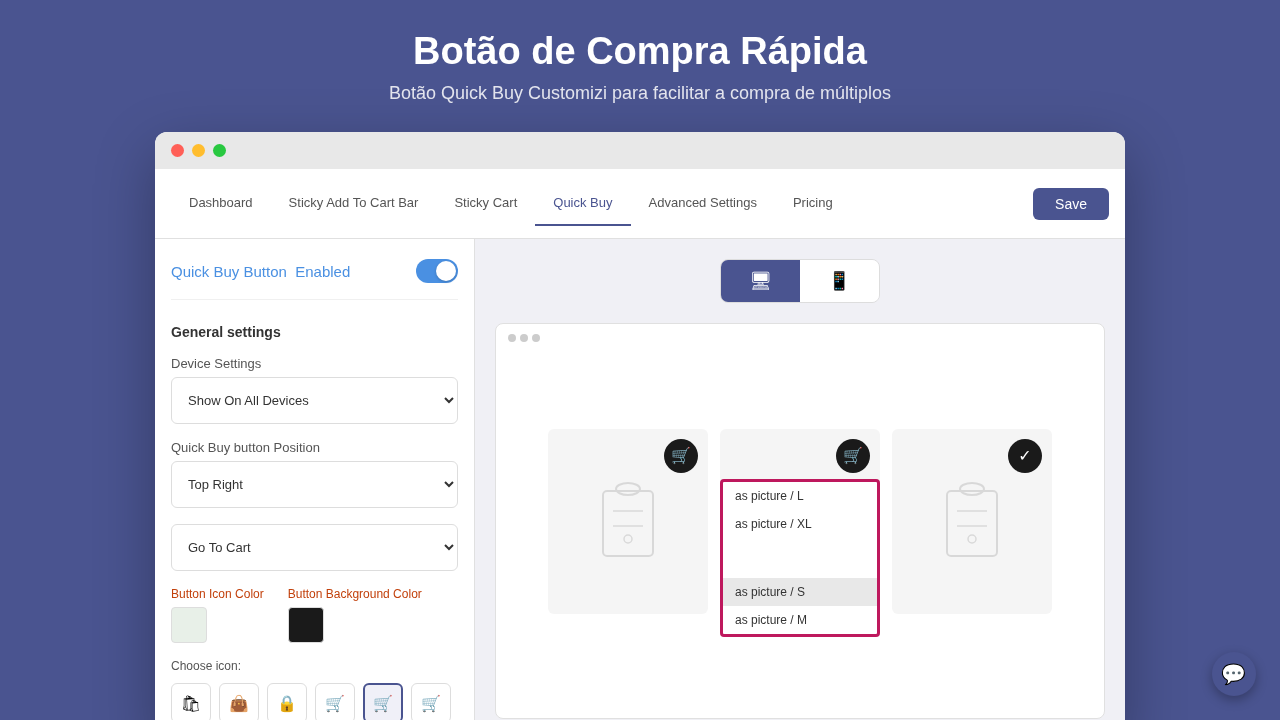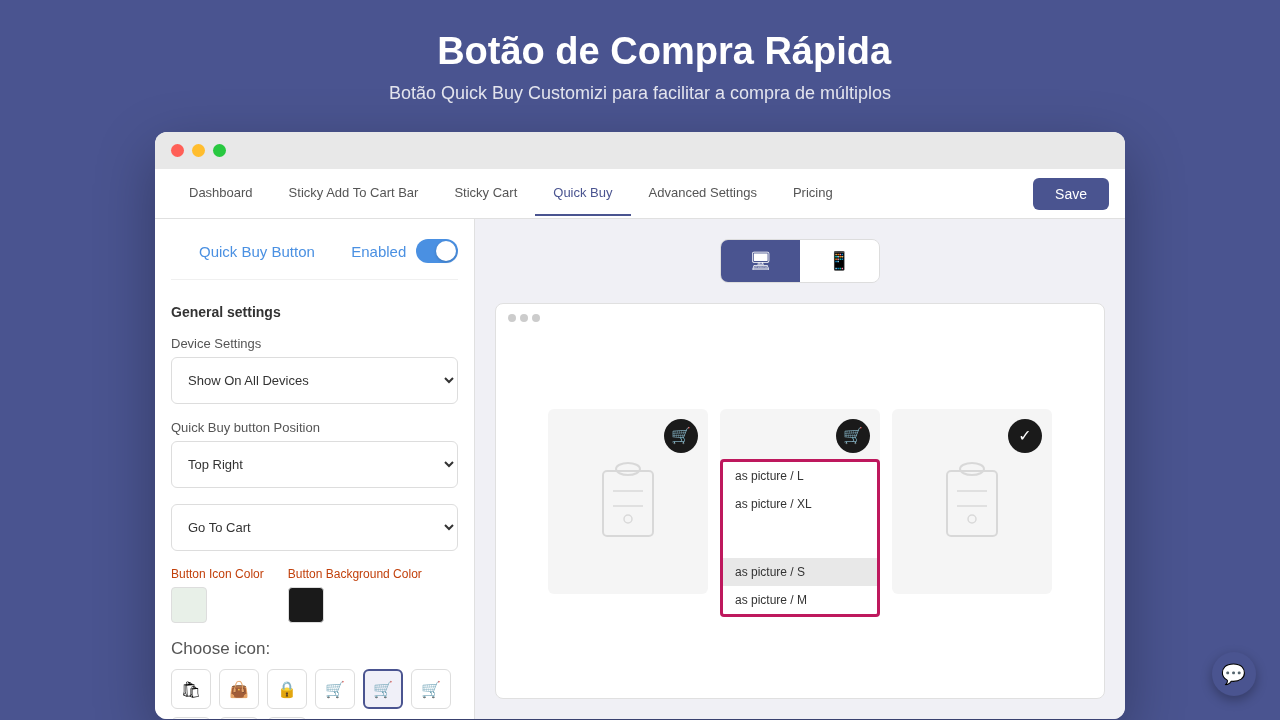--- a/index.html
+++ b/index.html
@@ -6,21 +6,21 @@
     body {
       background: #4a5490;
       font-family: -apple-system, BlinkMacSystemFont, 'Segoe UI', sans-serif;
       min-height: 720px;
       display: flex;
       flex-direction: column;
       align-items: center;
       padding: 30px 20px;
     }
     .page-header {
-      text-align: right;
+      text-align: center;
       margin-bottom: 28px;
     }
     .page-title {
       font-size: 38px;
       font-weight: 700;
       color: #fff;
       margin-bottom: 10px;
     }
     .page-subtitle {
       font-size: 18px;
@@ -46,21 +46,21 @@
       border-radius: 50%;
     }
     .tl-red { background: #ff5f57; }
     .tl-yellow { background: #ffbd2e; }
     .tl-green { background: #28c840; }
     .nav-bar {
       background: #fff;
       border-bottom: 1px solid #e0e0e0;
       display: flex;
       align-items: center;
-      padding: 2px 16px;
+      padding: 12px 16px;
     }
     .nav-tabs {
       display: flex;
       flex: 1;
       gap: 0;
     }
     .nav-tab {
       padding: 14px 18px;
       font-size: 13px;
       color: #555;
@@ -103,21 +103,20 @@
       border-bottom: 1px solid #f0f0f0;
     }
     .quick-buy-label {
       font-size: 15px;
       font-weight: 500;
       color: #222;
     }
     .quick-buy-label span {
       color: #4a90e2;
       font-weight: 500;
-      margin-left: 28px;
     }
     .toggle-switch {
       width: 42px;
       height: 24px;
       background: #4a90e2;
       border-radius: 12px;
       position: relative;
       cursor: pointer;
     }
     .toggle-switch::after {
@@ -174,21 +173,21 @@
     .color-swatch {
       width: 36px;
       height: 36px;
       border-radius: 4px;
       border: 1px solid #ddd;
       cursor: pointer;
     }
     .color-swatch.light { background: #e8f0e8; }
     .color-swatch.dark { background: #1a1a1a; }
     .icon-label {
-      font-size: 17px;
+      font-size: 12px;
       color: #555;
       margin-bottom: 10px;
       display: block;
     }
     .icon-grid {
       display: flex;
       flex-wrap: wrap;
       gap: 8px;
       margin-bottom: 8px;
     }

